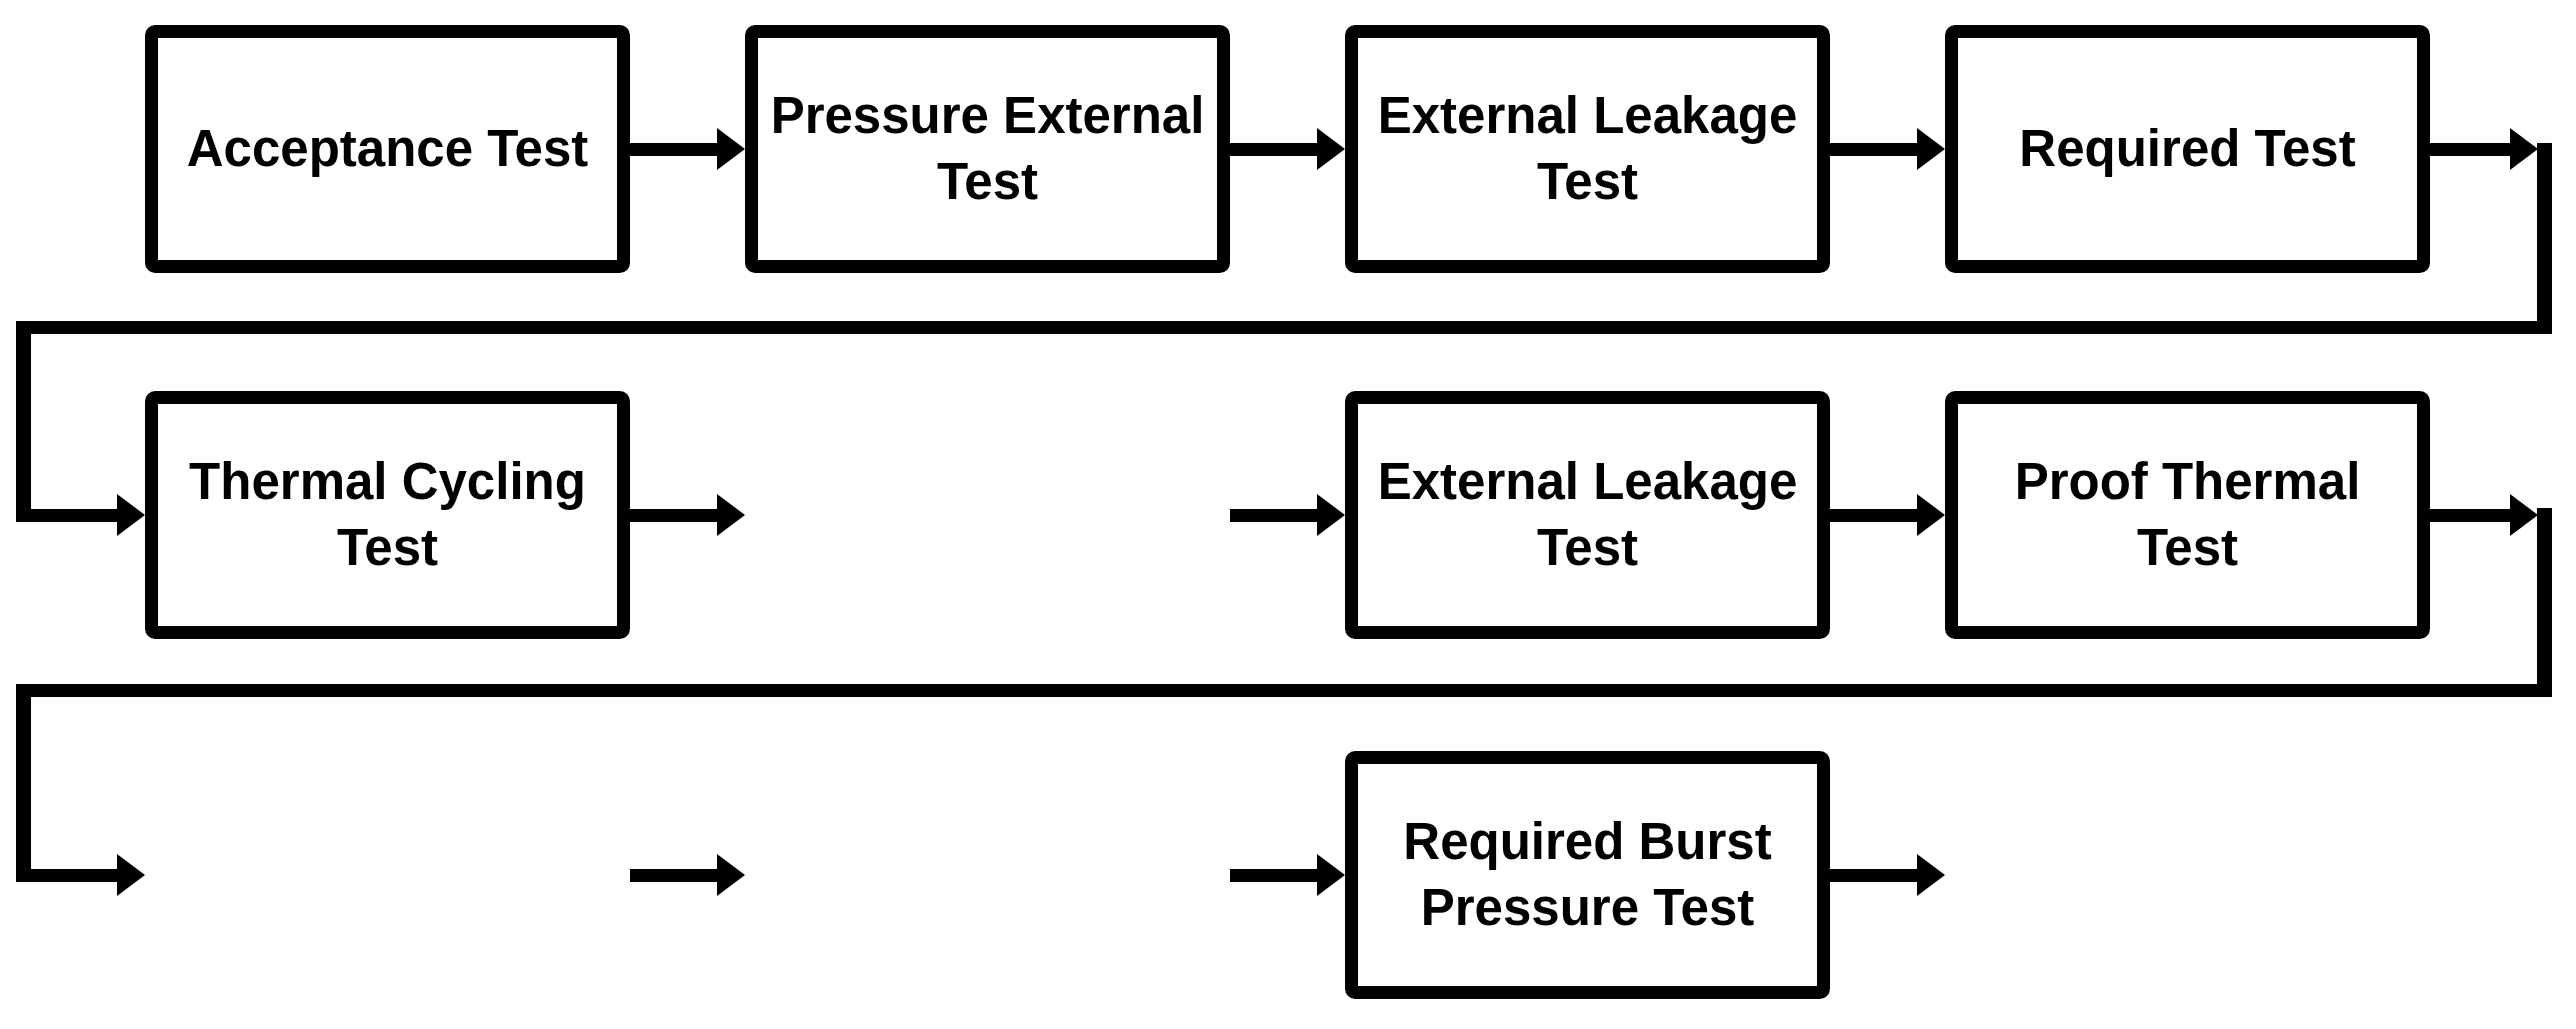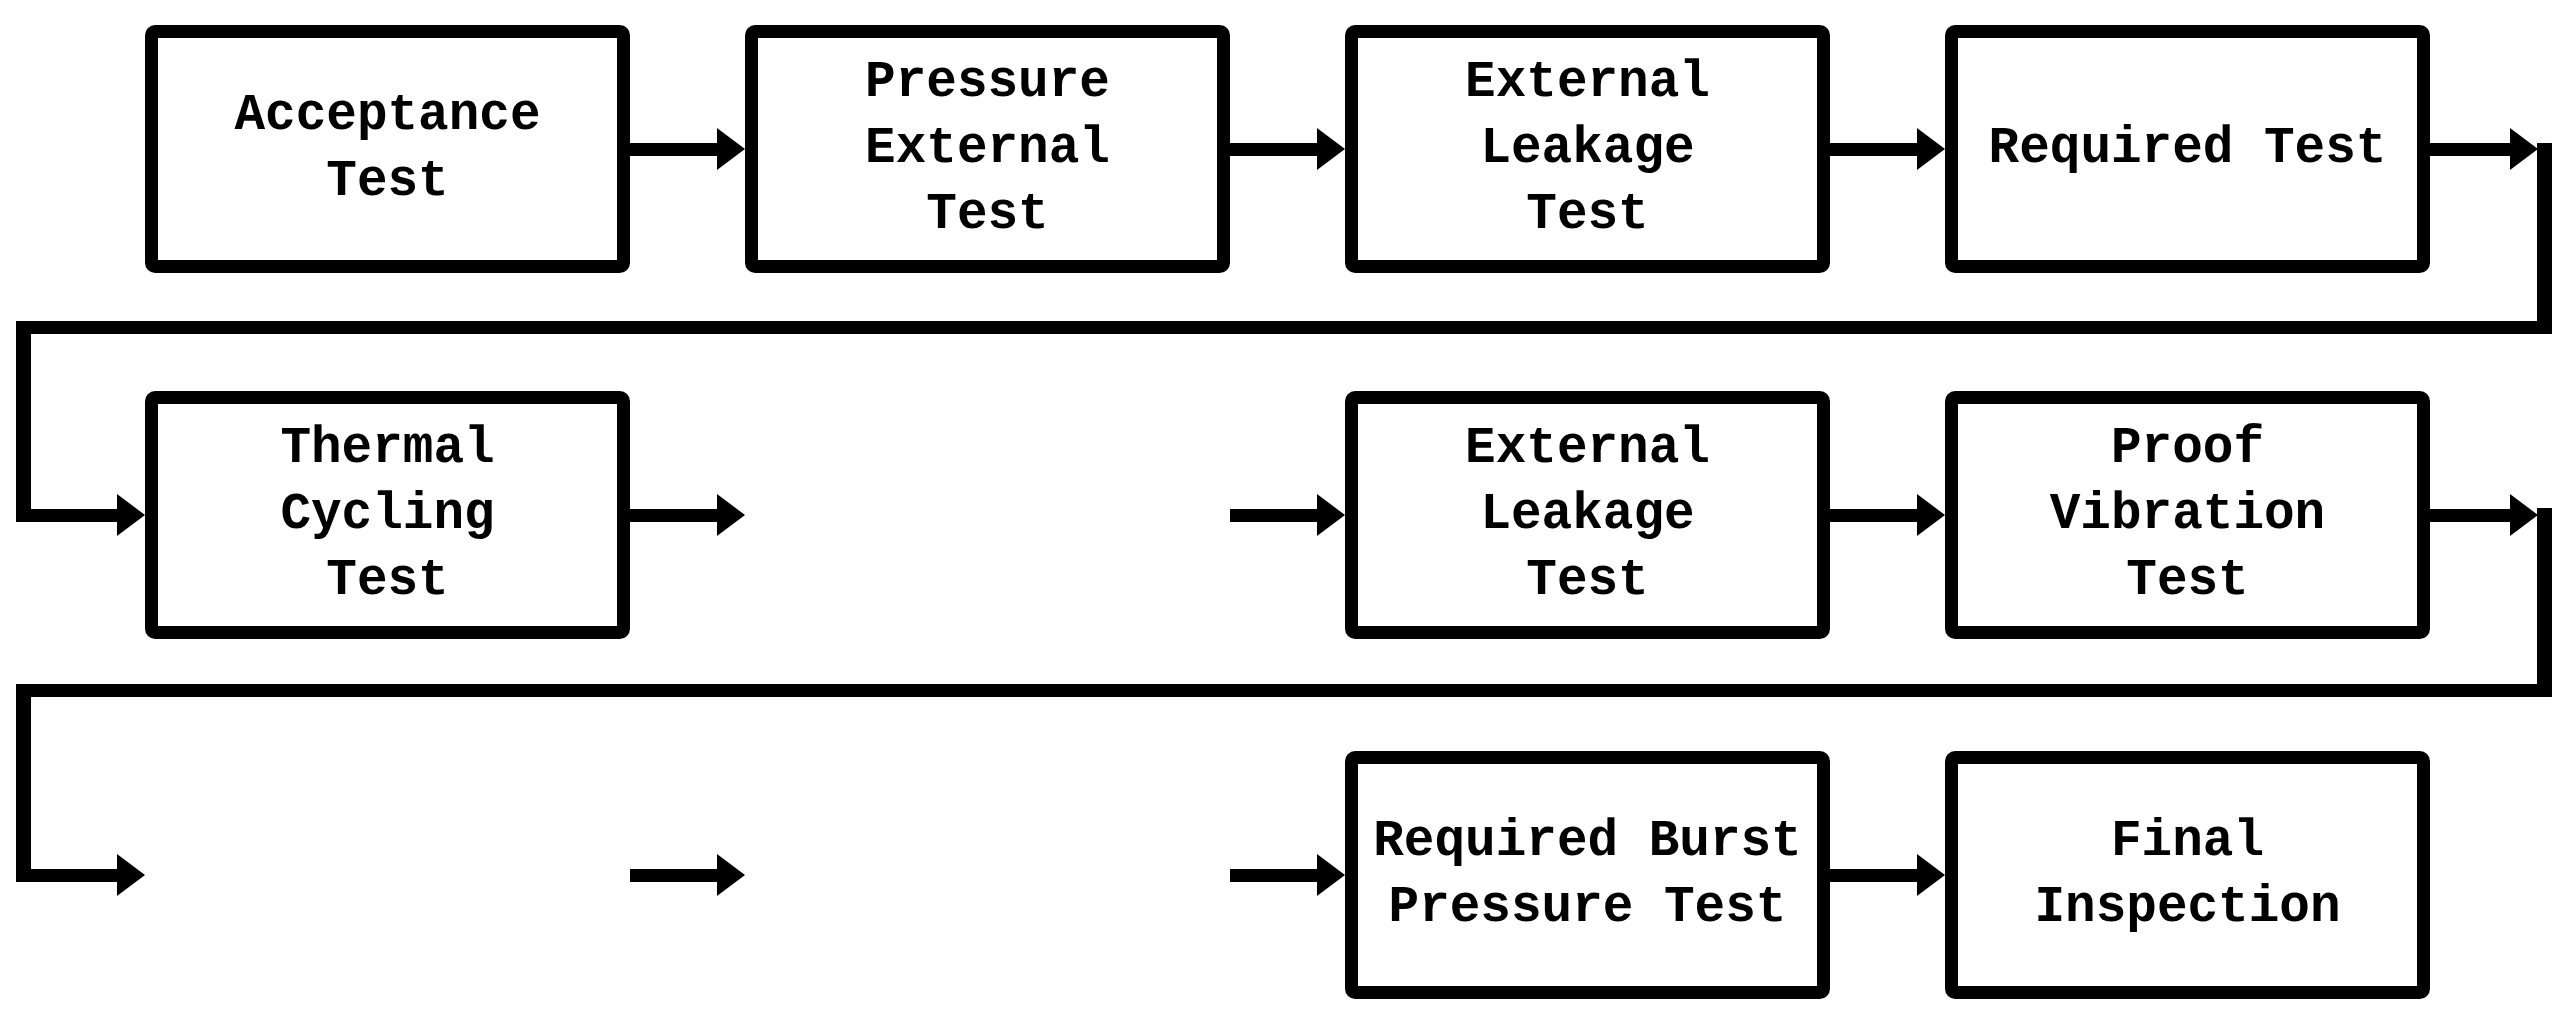--- a/index.html
+++ b/index.html
@@ -3,21 +3,21 @@
 <meta charset="utf-8">
 <style>
   :root { --stroke:#000000; --bg:#ffffff; }
   * { margin:0; padding:0; box-sizing:border-box; }
   body { background:var(--bg); }
   .canvas {
     position:relative;
     width:2576px; height:1029px;
     background:var(--bg);
     overflow:hidden;
-    font-family:Liberation Mono, monospace;
+    font-family:Liberation Sans, sans-serif;
   }
   .node {
     position:absolute;
     width:485px; height:248px;
     background:var(--bg);
     border:13px solid var(--stroke);
     border-radius:10.2px;
     display:flex; align-items:center; justify-content:center;
     text-align:center;
   }
@@ -65,30 +65,27 @@
 
   <div class="node" style="left:145px;top:391px">
     <span class="label">Thermal Cycling
 Test</span>
   </div>
   <div class="node" style="left:1345px;top:391px">
     <span class="label">External Leakage
 Test</span>
   </div>
   <div class="node" style="left:1945px;top:391px">
-    <span class="label">Proof Vibration
+    <span class="label">Proof Thermal
 Test</span>
   </div>
 
   <div class="node" style="left:1345px;top:751px">
     <span class="label">Required Burst
 Pressure Test</span>
-  </div>
-  <div class="node" style="left:1945px;top:751px">
-    <span class="label">Final Inspection</span>
   </div>
 
   <div class="arrow" style="left:630px;top:128px;width:115px">
     <span class="stem"></span>
       <span class="head"></span>
   </div>
   <div class="arrow" style="left:1230px;top:128px;width:115px">
     <span class="stem"></span>
       <span class="head"></span>
   </div>

